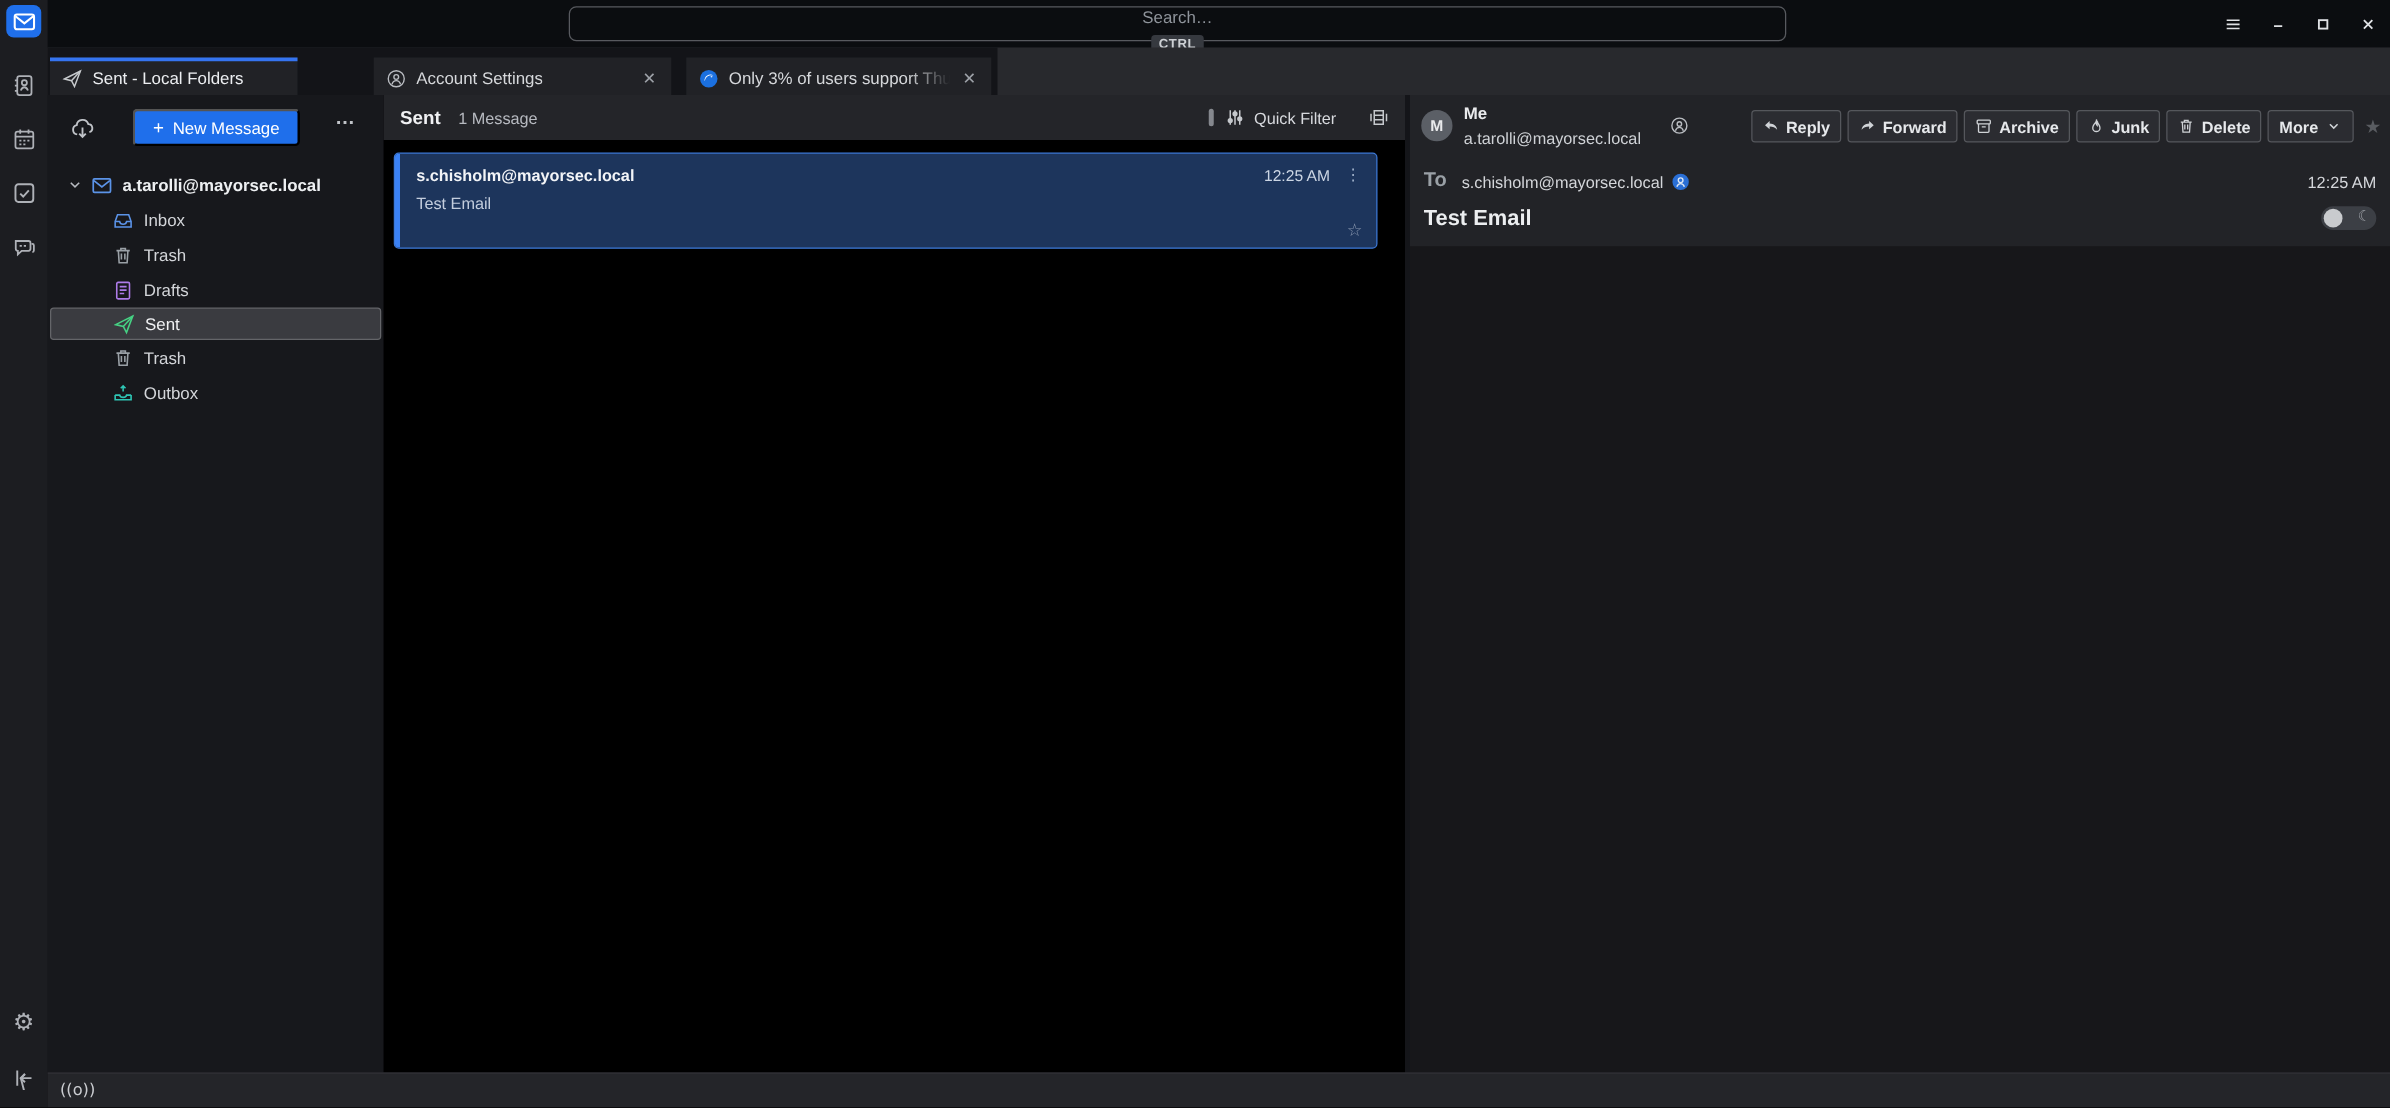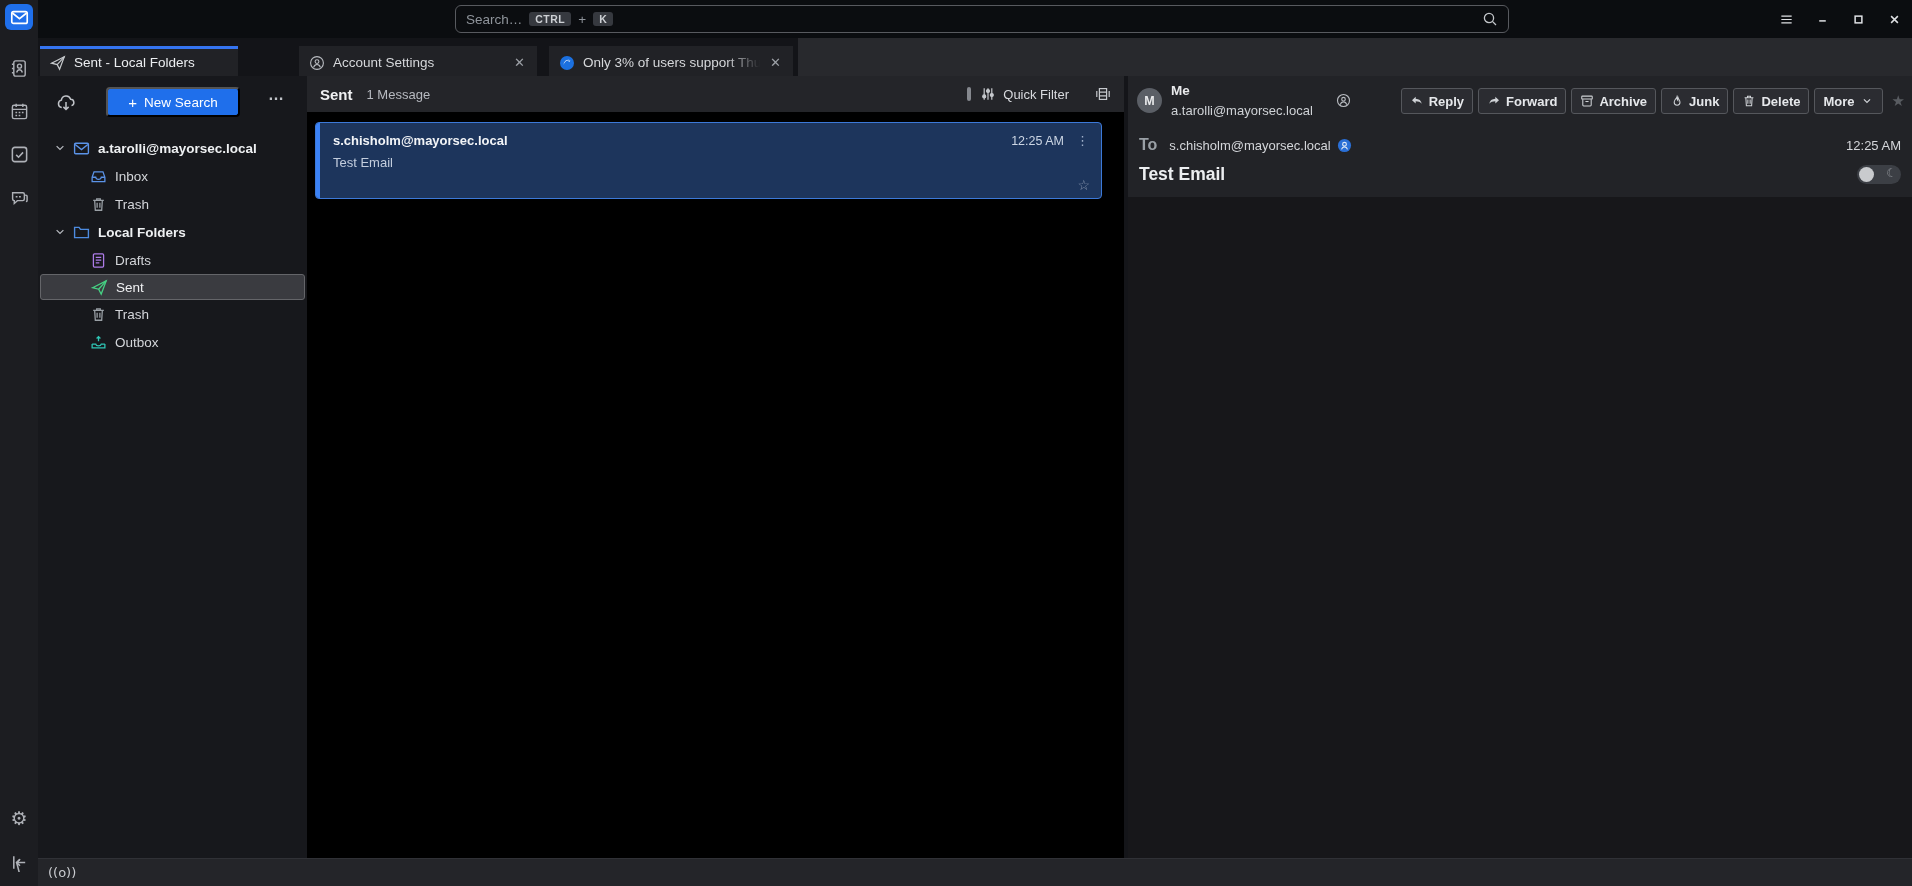--- a/index.html
+++ b/index.html
@@ -8,22 +8,22 @@
   .app { position:relative; width:1912px; height:886px; background:#141519; overflow:hidden; }
 
   
   .spaces { position:absolute; left:0; top:0; width:38px; height:886px; background:#1c1d21; z-index:5; }
   .space-btn { position:absolute; left:5px; width:28px; height:26px; display:flex; align-items:center; justify-content:center; color:#aeb1b7; }
   .space-btn svg { width:19px; height:19px; }
   .space-btn.active { background:#1f6feb; border-radius:6px; color:#fff; }
 
   
   .titlebar { position:absolute; left:38px; top:0; width:1874px; height:38px; background:#0b0d10; }
-  .searchbar { position:absolute; left:417px; top:5px; width:1054px; height:28px; border:1px solid #585a5f; border-radius:6px;
-               display:flex; align-items:center; padding:0 10px; gap:7px; color:#8f949b; font-size:13.5px; }
+  .searchbar { position:absolute; left:417px; top:5px; width:974px; height:28px; border:1px solid #585a5f; border-radius:6px;
+               display:flex; align-items:center; padding:0 10px; gap:7px; color:#8f949b; font-size:13.5px;flex-direction:column; }
   .kbd { background:#36393f; border-radius:3px; padding:1px 6px; font-size:10.5px; font-weight:bold; color:#cdd0d4; letter-spacing:.5px; }
   .searchbar .spacer { flex:1; }
   .searchbar svg { width:16px; height:16px; color:#c3c6ca; }
   .wincontrols { position:absolute; right:4px; top:0; height:38px; display:flex; align-items:center; gap:9px; }
   .winbtn { width:27px; height:27px; display:flex; align-items:center; justify-content:center; color:#dfe1e4; }
   .winbtn svg { width:15px; height:15px; }
 
   
   .tabbar { position:absolute; left:38px; top:38px; width:1874px; height:38px; background:#28292d; }
   .tabs-zone { position:absolute; left:0; top:0; width:760px; height:38px; background:#131418; }
@@ -238,21 +238,21 @@
 
   <section class="folder-pane">
     <div class="fp-cloud">
       <svg viewBox="0 0 16 16" fill="none" stroke="currentColor" stroke-width="1.2">
           <path d="M4.6 11.6a3 3 0 0 1-.3-5.9 3.8 3.8 0 0 1 7.4-.7 2.6 2.6 0 0 1 .7 5.1"></path>
           <path d="M8 7.2v6M5.9 11.1L8 13.2l2.1-2.1"></path>
         </svg>
     </div>
     <button class="btn-new-message">
       <span class="plus">+</span>
-      <span>New Search</span>
+      <span>New Message</span>
     </button>
     <div class="fp-more">…</div>
 
     <ul class="tree">
       <li class="trow bold">
         <svg class="chev" viewBox="0 0 16 16" fill="none" stroke="currentColor" stroke-width="1.6">
             <path d="M3.5 5.5L8 10l4.5-4.5"></path>
           </svg>
         <svg class="ficon ic-blue" viewBox="0 0 16 16" fill="none" stroke="currentColor" stroke-width="1.3">
             <rect x="1.5" y="3" width="13" height="10" rx="1"></rect>
@@ -266,29 +266,20 @@
             <path d="M2 8.7h3.4c.2 1.2 1.2 2 2.6 2s2.4-.8 2.6-2H14"></path>
           </svg>
         <span class="flabel">Inbox</span>
       </li>
       <li class="trow sub">
         <svg class="ficon ic-gray" viewBox="0 0 16 16" fill="none" stroke="currentColor" stroke-width="1.2">
             <path d="M3 4.2h10M6.3 4V2.6h3.4V4M4.4 4.2l.6 9.2h6l.6-9.2"></path>
             <path d="M6.7 6.4v4.6M9.3 6.4v4.6"></path>
           </svg>
         <span class="flabel">Trash</span>
-      </li>
-      <li class="trow bold">
-        <svg class="chev" viewBox="0 0 16 16" fill="none" stroke="currentColor" stroke-width="1.6">
-            <path d="M3.5 5.5L8 10l4.5-4.5"></path>
-          </svg>
-        <svg class="ficon ic-folder" viewBox="0 0 16 16" fill="none" stroke="currentColor" stroke-width="1.3">
-            <path d="M1.5 12.8V3.2h4.2l1.4 1.9h7.4v7.7z"></path>
-          </svg>
-        <span class="flabel">Local Folders</span>
       </li>
       <li class="trow sub">
         <svg class="ficon ic-purple" viewBox="0 0 16 16" fill="none" stroke="currentColor" stroke-width="1.2">
             <rect x="3.2" y="1.8" width="9.6" height="12.4" rx="1"></rect>
             <path d="M5.4 5h5.2M5.4 7.6h5.2M5.4 10.2h3.4"></path>
           </svg>
         <span class="flabel">Drafts</span>
       </li>
       <li class="trow sub selected">
         <svg class="ficon ic-green" viewBox="0 0 16 16" fill="none" stroke="currentColor" stroke-width="1.2">

